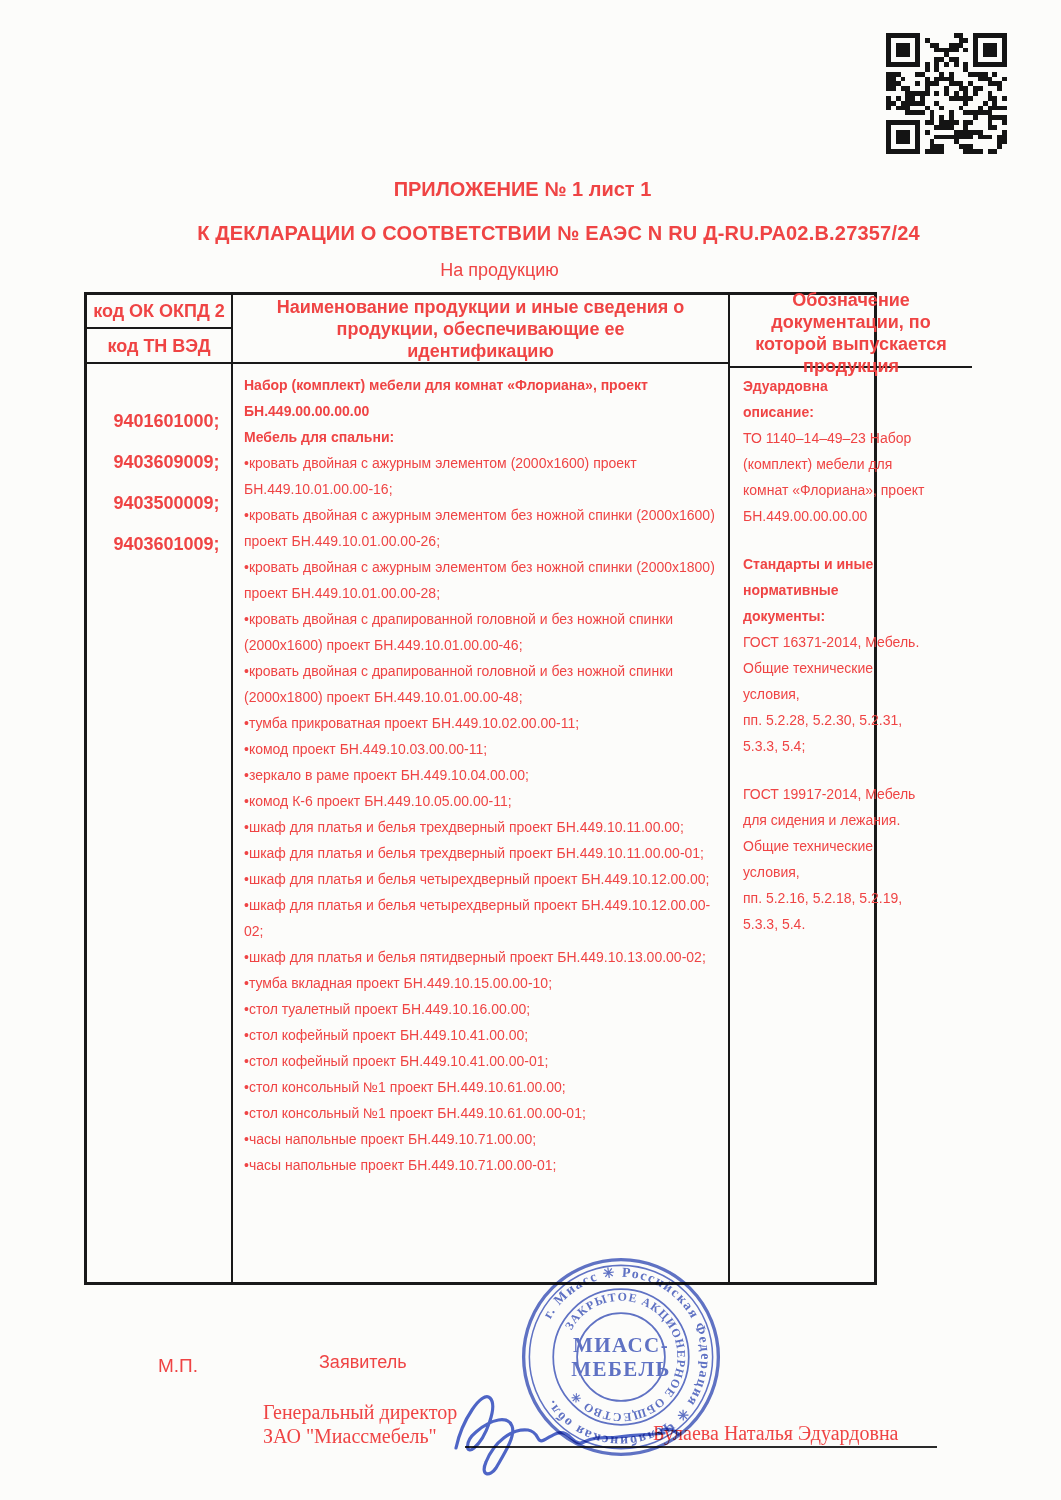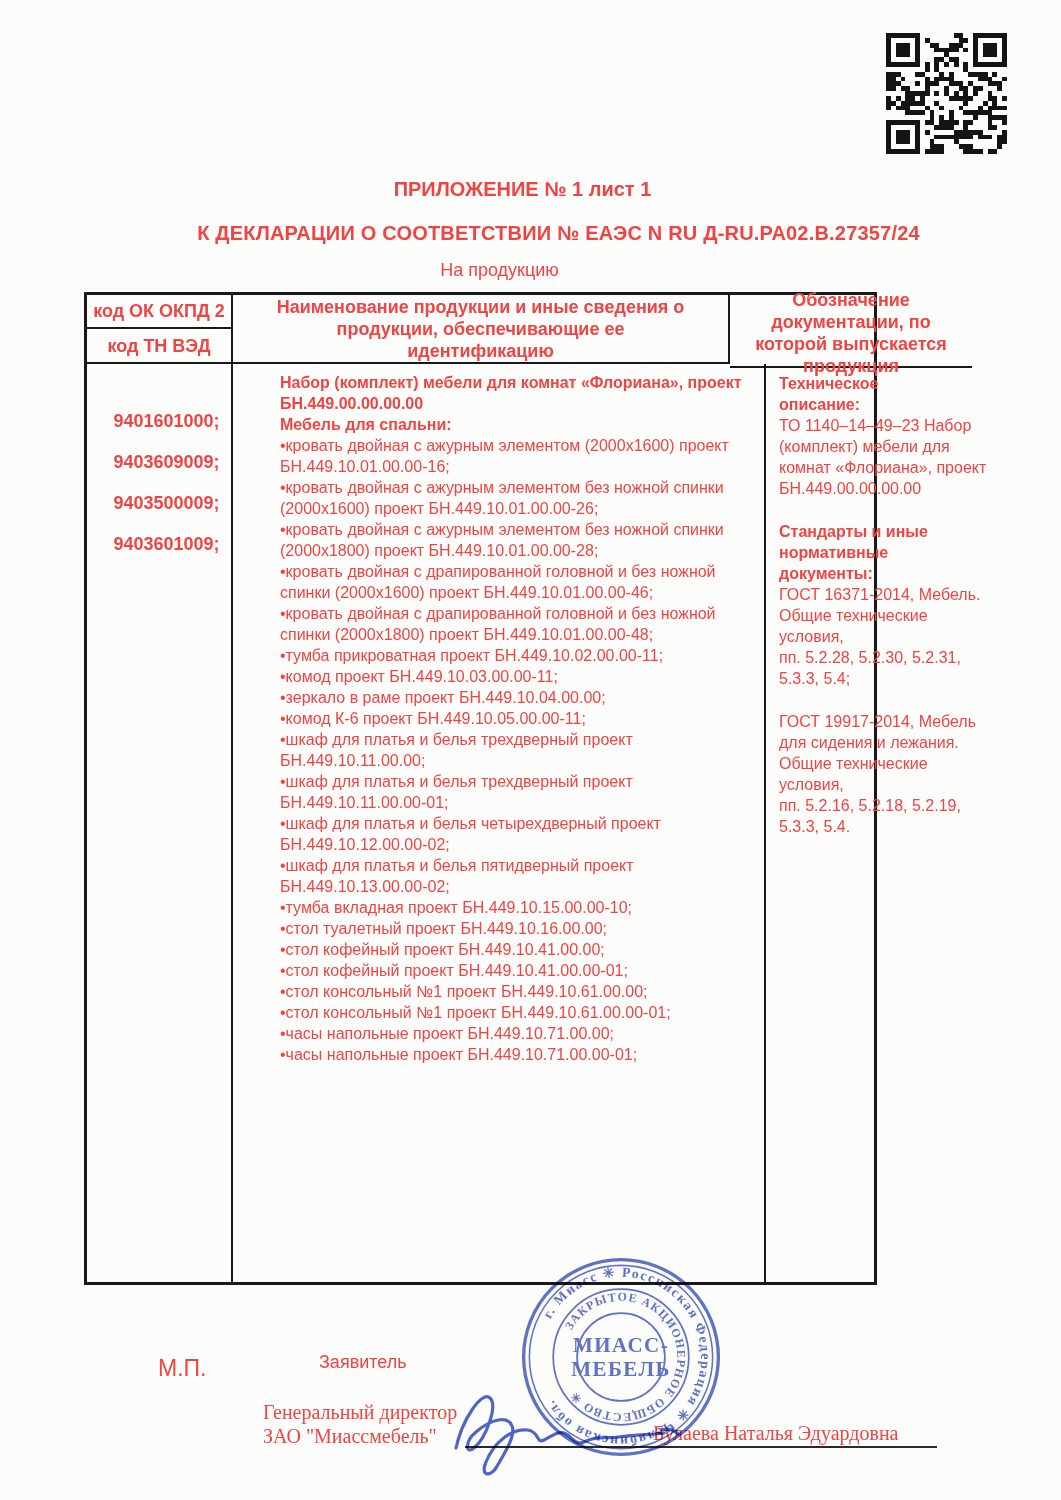--- a/index.html
+++ b/index.html
@@ -29,28 +29,28 @@
   .th-c1b{left:0; top:34px; width:146px; height:35px;}
   .th-c2{left:146px; top:0; width:497px; height:69px;}
   .th-c2 .inner{width:430px;}
   .th-c3{left:643px; top:4px; width:242px; height:69px;}
   .th-c3 .inner{width:232px;}
   .td-c1{left:0; top:69px; width:146px; bottom:0;}
   .td-c2{left:146px; top:69px; width:497px; bottom:0; padding:8px 9px 0 11px;}
   .td-c3{left:643px; top:69px; right:0; bottom:0; padding:9px 4px 0 13px;}
   .codes{padding-top:46px; text-align:center;margin-left:15px;}
   .code{height:22px; line-height:22px; margin-bottom:19px; font-weight:bold; font-size:18px;}
-  .body-text{font-size:16px; line-height:21px;margin-left:36px;}
+  .body-text{font-size:14px; line-height:26px;}
   .product-title,.product-subtitle{font-weight:bold;}
   .bullet-item::before{content:"\2022 ";}
   .doc-block{margin-bottom:22px;}
   .doc-heading{font-weight:bold;}
   .doc-line{white-space:nowrap;}
   
-  .mp{position:absolute; left:158px; top:1355px; font-size:23px;}
+  .mp{position:absolute; left:158px; top:1355px; font-size:19px;}
   .applicant{position:absolute; left:319px; top:1352px; font-size:18px;}
   .position{position:absolute; left:263px; top:1400px; font-family:"Liberation Serif", serif; font-size:20px; line-height:24px;}
   .sig-line{position:absolute; left:465px; top:1446px; width:472px; border-top:2px solid #2a2a2a;}
   .signer{position:absolute; left:653px; top:1422px; font-family:"Liberation Serif", serif; font-size:20px;}
   .stamp{position:absolute; left:516px; top:1252px; width:210px; height:210px; opacity:.88; mix-blend-mode:multiply;}
   .signature{position:absolute; left:448px; top:1376px; width:250px; height:105px; opacity:.9; mix-blend-mode:multiply;}
 </style>
 </head>
 <body>
 
@@ -395,36 +395,37 @@
           <div class="bullet-item">кровать двойная с ажурным элементом без ножной спинки (2000х1600) проект БН.449.10.01.00.00-26;</div>
           <div class="bullet-item">кровать двойная с ажурным элементом без ножной спинки (2000х1800) проект БН.449.10.01.00.00-28;</div>
           <div class="bullet-item">кровать двойная с драпированной головной и без ножной спинки (2000х1600) проект БН.449.10.01.00.00-46;</div>
           <div class="bullet-item">кровать двойная с драпированной головной и без ножной спинки (2000х1800) проект БН.449.10.01.00.00-48;</div>
           <div class="bullet-item">тумба прикроватная проект БН.449.10.02.00.00-11;</div>
           <div class="bullet-item">комод проект БН.449.10.03.00.00-11;</div>
           <div class="bullet-item">зеркало в раме проект БН.449.10.04.00.00;</div>
           <div class="bullet-item">комод К-6 проект БН.449.10.05.00.00-11;</div>
           <div class="bullet-item">шкаф для платья и белья трехдверный проект БН.449.10.11.00.00;</div>
           <div class="bullet-item">шкаф для платья и белья трехдверный проект БН.449.10.11.00.00-01;</div>
+          <div class="bullet-item">шкаф для платья и белья четырехдверный проект БН.449.10.12.00.00;</div>
           <div class="bullet-item">шкаф для платья и белья четырехдверный проект БН.449.10.12.00.00-02;</div>
           <div class="bullet-item">шкаф для платья и белья пятидверный проект БН.449.10.13.00.00-02;</div>
           <div class="bullet-item">тумба вкладная проект БН.449.10.15.00.00-10;</div>
           <div class="bullet-item">стол туалетный проект БН.449.10.16.00.00;</div>
           <div class="bullet-item">стол кофейный проект БН.449.10.41.00.00;</div>
           <div class="bullet-item">стол кофейный проект БН.449.10.41.00.00-01;</div>
           <div class="bullet-item">стол консольный №1 проект БН.449.10.61.00.00;</div>
           <div class="bullet-item">стол консольный №1 проект БН.449.10.61.00.00-01;</div>
           <div class="bullet-item">часы напольные проект БН.449.10.71.00.00;</div>
           <div class="bullet-item">часы напольные проект БН.449.10.71.00.00-01;</div>
         </div>
     </div>
 
     <div class="cell td-c3 body-text">
       <div class="doc-block">
-        <div class="doc-heading">Техническое описание:</div>
+        <div class="doc-heading">Эдуардовна описание:</div>
         <div>
             <div class="doc-line">ТО 1140–14–49–23  Набор</div>
             <div class="doc-line">(комплект) мебели для</div>
             <div class="doc-line">комнат «Флориана», проект</div>
             <div class="doc-line">БН.449.00.00.00.00</div>
           </div>
       </div>
       <div class="doc-block">
         <div class="doc-heading">
             <div class="doc-line">Стандарты и иные</div>

